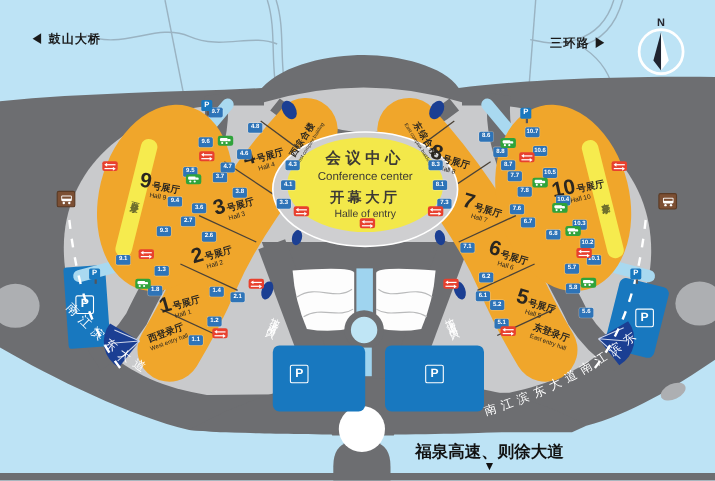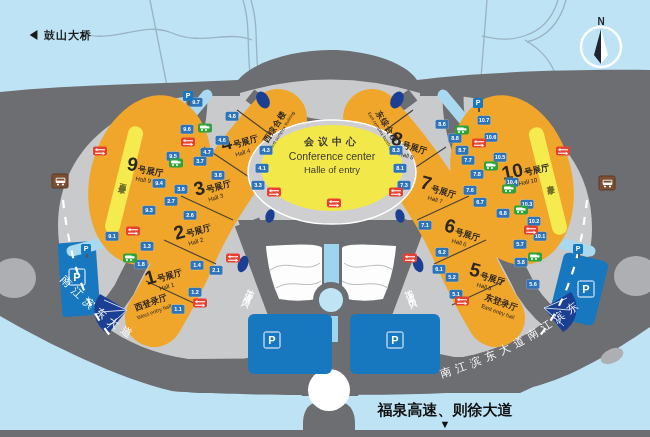--- a/index.html
+++ b/index.html
@@ -14,21 +14,21 @@
   
   .puxia{position:absolute;left:257px;top:67px;width:150px;text-align:center;color:#fff;font-size:11px;font-weight:bold;letter-spacing:8px;white-space:nowrap;}
   .underpass{position:absolute;writing-mode:vertical-rl;color:#fff;font-size:8.5px;letter-spacing:2px;white-space:nowrap;}
   .underpass.left{left:252px;top:290px;transform:translate(-50%,-50%) rotate(22deg);}
   .underpass.right{left:408px;top:290px;transform:translate(-50%,-50%) rotate(-22deg);}
   
   .highway{position:absolute;left:330px;top:401px;width:230px;text-align:center;font-size:15px;font-weight:bold;color:#111;white-space:nowrap;}
   .highway-arrow{position:absolute;left:445px;top:418px;transform:translateX(-50%);font-size:11px;color:#111;}
   
   .conf{position:absolute;left:252px;top:136px;width:160px;text-align:center;color:#3D3A35;line-height:1.25;}
-  .conf .t1{font-size:10px;font-weight:bold;letter-spacing:4px;font-family:Liberation Serif, serif;}
+  .conf .t1{font-size:14px;font-weight:bold;letter-spacing:4px;font-family:Liberation Serif, serif;}
   .conf .t2{font-size:10.5px;margin-top:1px;}
   .conf .t3{font-size:13px;font-weight:bold;letter-spacing:3px;margin-top:4px;}
   .conf .t4{font-size:9.5px;margin-top:1px;}
   
   .hall-label{position:absolute;display:flex;flex-direction:column;align-items:center;color:#2A2620;white-space:nowrap;}
   .hl-row{display:flex;align-items:baseline;}
   .hl-num{font-size:19px;font-weight:bold;line-height:1;}
   .hl-suffix{font-size:8.5px;font-weight:bold;margin-left:1px;}
   .hl-en{font-size:6px;margin-top:0px;}
   .hall-1{left:164px;top:277px;transform:translate(-50%,-50%) rotate(-16deg);}
@@ -192,30 +192,32 @@
     </defs>
     <text font-size="11" fill="#FFFFFF" letter-spacing="5">
       <textPath href="#rl-path" startOffset="28">南江滨东大道</textPath>
     </text>
     <text font-size="11" fill="#FFFFFF" letter-spacing="5">
       <textPath href="#rr-path" startOffset="14">南江滨东大道南江滨东</textPath>
     </text>
   </svg>
 
   <div class="sky-label gushan"><span>◀</span> <span>鼓山大桥</span></div>
+  <div class="sky-label sanhuan"><span>三环路</span> <span>▶</span></div>
   <div class="compass-n">N</div>
 
   <div class="underpass left">地下通道出入口</div>
   <div class="underpass right">地下通道出入口</div>
   <div class="highway">福泉高速、则徐大道</div>
   <div class="highway-arrow">▼</div>
 
   <div class="conf">
     <div class="t1">会议中心</div>
     <div class="t2">Conference center</div>
+    <div class="t3">开幕大厅</div>
     <div class="t4">Halle of entry</div>
   </div>
 
   <div class="hall-label hall-1">
       <div class="hl-row">
         <span class="hl-num">1</span>
         <span class="hl-suffix">号展厅</span>
       </div>
       <span class="hl-en">Hall 1</span>
     </div>

